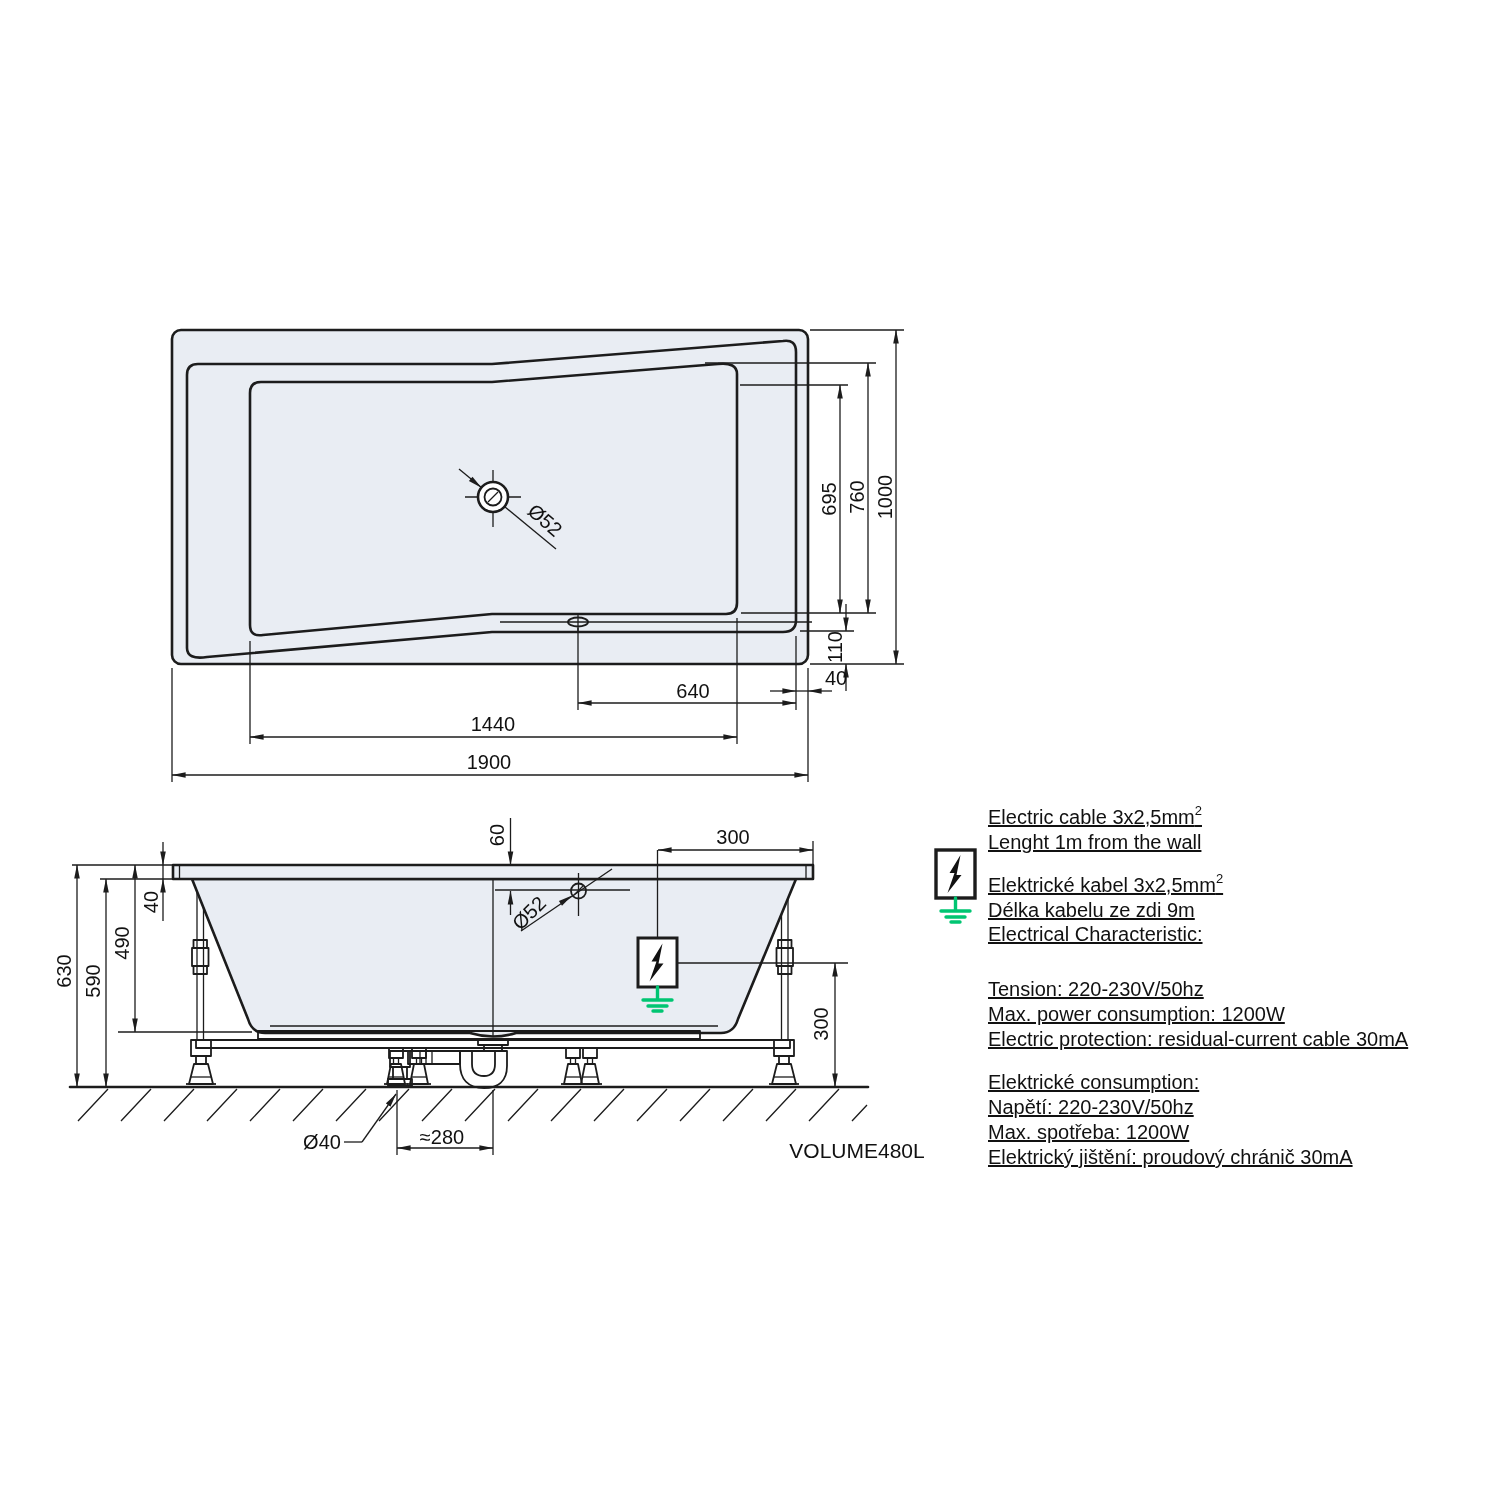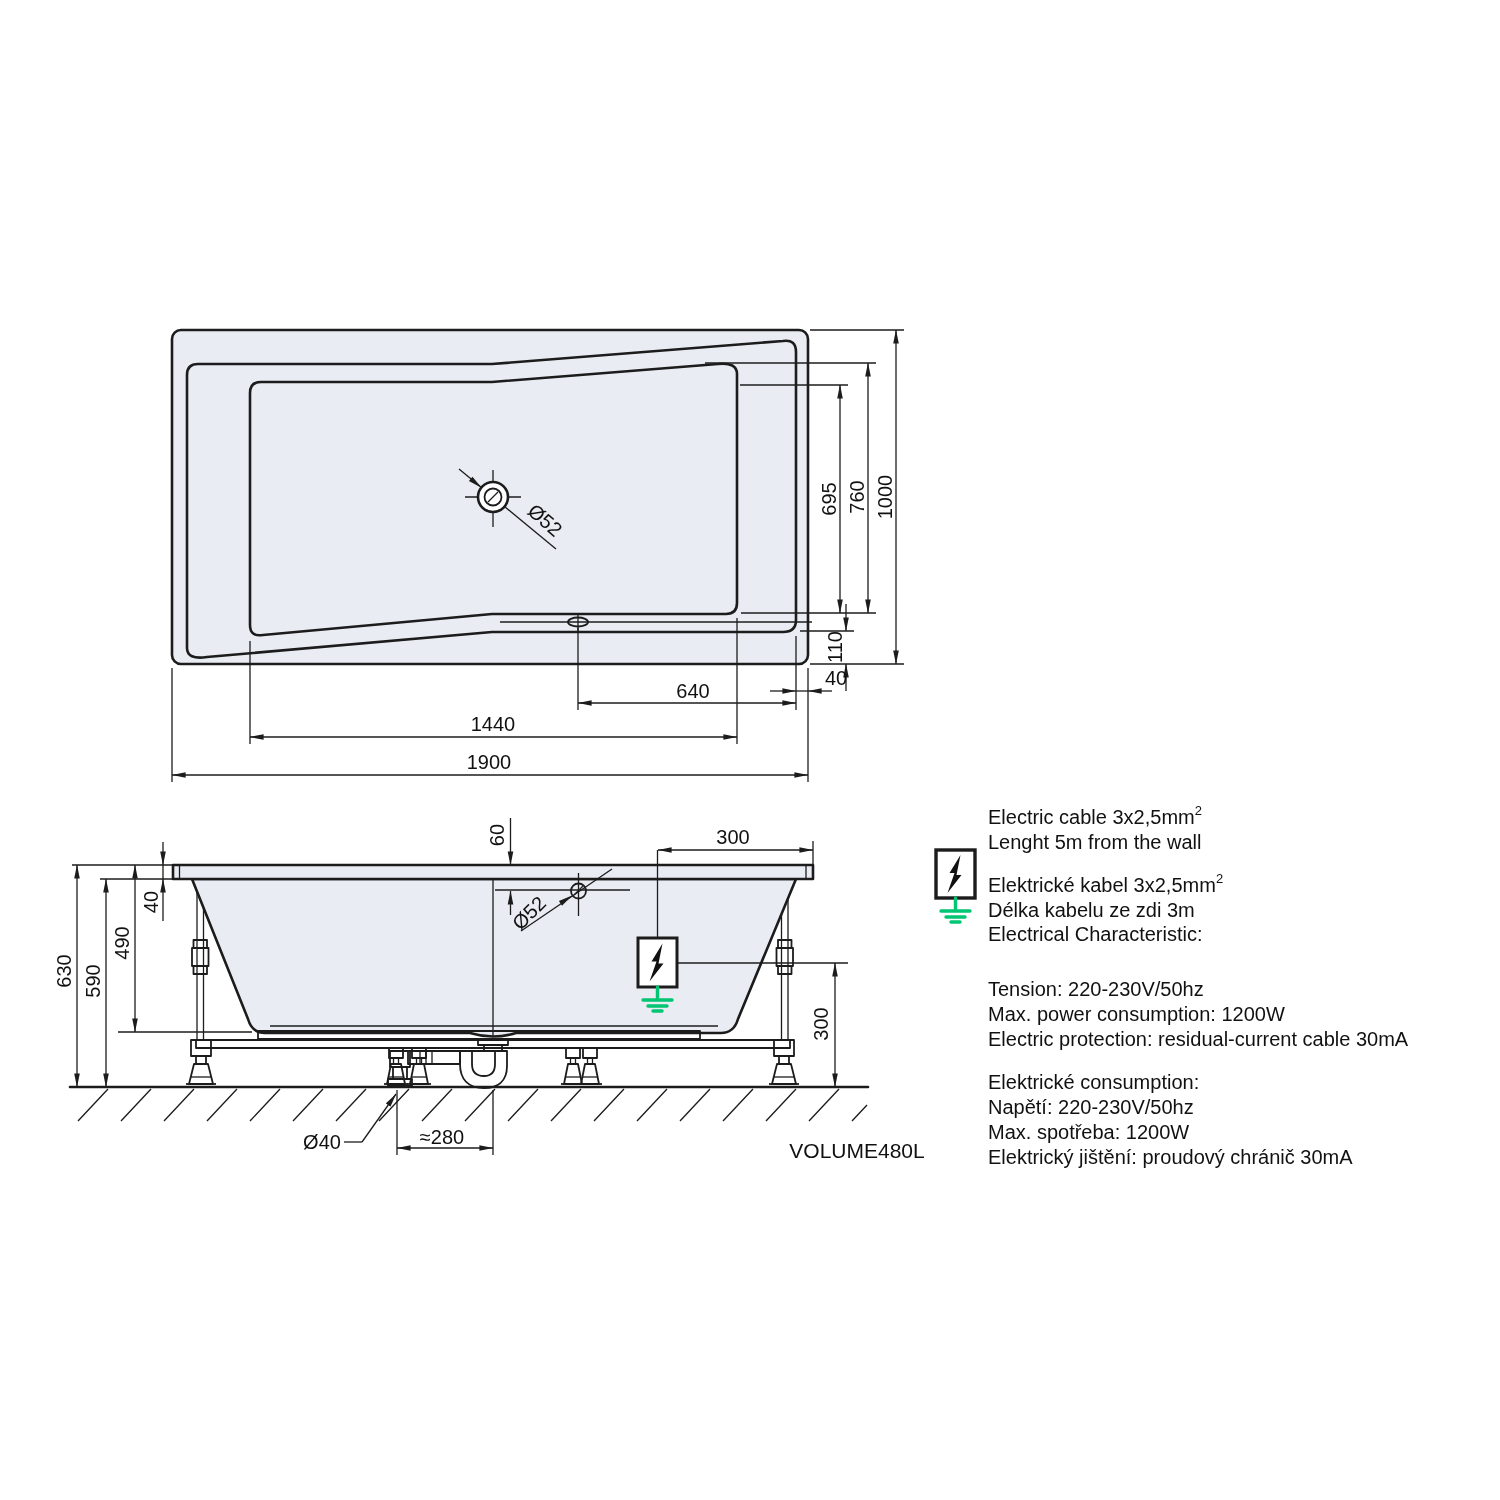--- a/index.html
+++ b/index.html
@@ -10,21 +10,21 @@
   .ol{fill:none;stroke:#1c1c1c;stroke-width:2.6;stroke-linejoin:round;stroke-linecap:round;}
   .fl{fill:#e9edf3;}
   .wf{fill:#ffffff;}
   .md{fill:none;stroke:#1c1c1c;stroke-width:1.8;stroke-linejoin:round;}
   .tn{fill:none;stroke:#1c1c1c;stroke-width:1.3;}
   .dl{fill:none;stroke:#1c1c1c;stroke-width:1.3;}
   .grn{stroke-width:3.4;stroke-linecap:round;fill:none;}
   text.d{font:20px "Liberation Sans",sans-serif;fill:#111;}
   text.v{font:21px "Liberation Sans",sans-serif;fill:#111;}
   .notes{position:absolute;left:988px;top:0;width:470px;color:#111;}
-  .nline{position:absolute;left:0;white-space:nowrap;font-size:20px;line-height:1;color:#111;}
+  .nline{position:absolute;left:0;white-space:nowrap;font-size:20px;line-height:1;color:#111;text-decoration:underline;}
   .sup{font-size:13px;position:relative;top:-9px;}
 </style>
 </head>
 <body>
 
 <div class="canvas">
 
 <svg width="1500" height="1500" viewBox="0 0 1500 1500">
   <defs>
     <marker id="arr" viewBox="0 0 14 7" refX="13.6" refY="3.5" markerWidth="14" markerHeight="7" orient="auto-start-reverse" markerUnits="userSpaceOnUse">
@@ -249,23 +249,23 @@
       <line x1="955.5" y1="898" x2="955.5" y2="910"></line>
       <line x1="941" y1="911" x2="970" y2="911"></line>
       <line x1="946" y1="917" x2="965" y2="917"></line>
       <line x1="951" y1="922" x2="960" y2="922"></line>
     </g>
   </g>
 </svg>
 
 <div class="notes">
   <div class="nline" style="top:807px"><span>Electric cable 3x2,5mm</span><span class="sup">2</span></div>
-  <div class="nline" style="top:832px">Lenght 5m from the wall</div>
+  <div class="nline" style="top:832px">Lenght 1m from the wall</div>
   <div class="nline" style="top:875px"><span>Elektrické kabel 3x2,5mm</span><span class="sup">2</span></div>
-  <div class="nline" style="top:900px">Délka kabelu ze zdi 3m</div>
+  <div class="nline" style="top:900px">Délka kabelu ze zdi 9m</div>
 
   <div class="nline" style="top:924px">Electrical Characteristic:</div>
   <div class="nline" style="top:979px">Tension: 220-230V/50hz</div>
   <div class="nline" style="top:1004px">Max. power consumption: 1200W</div>
   <div class="nline" style="top:1029px">Electric protection: residual-current cable 30mA</div>
 
   <div class="nline" style="top:1072px">Elektrické consumption:</div>
   <div class="nline" style="top:1097px">Napětí: 220-230V/50hz</div>
   <div class="nline" style="top:1122px">Max. spotřeba: 1200W</div>
   <div class="nline" style="top:1147px">Elektrický jištění: proudový chránič 30mA</div>

